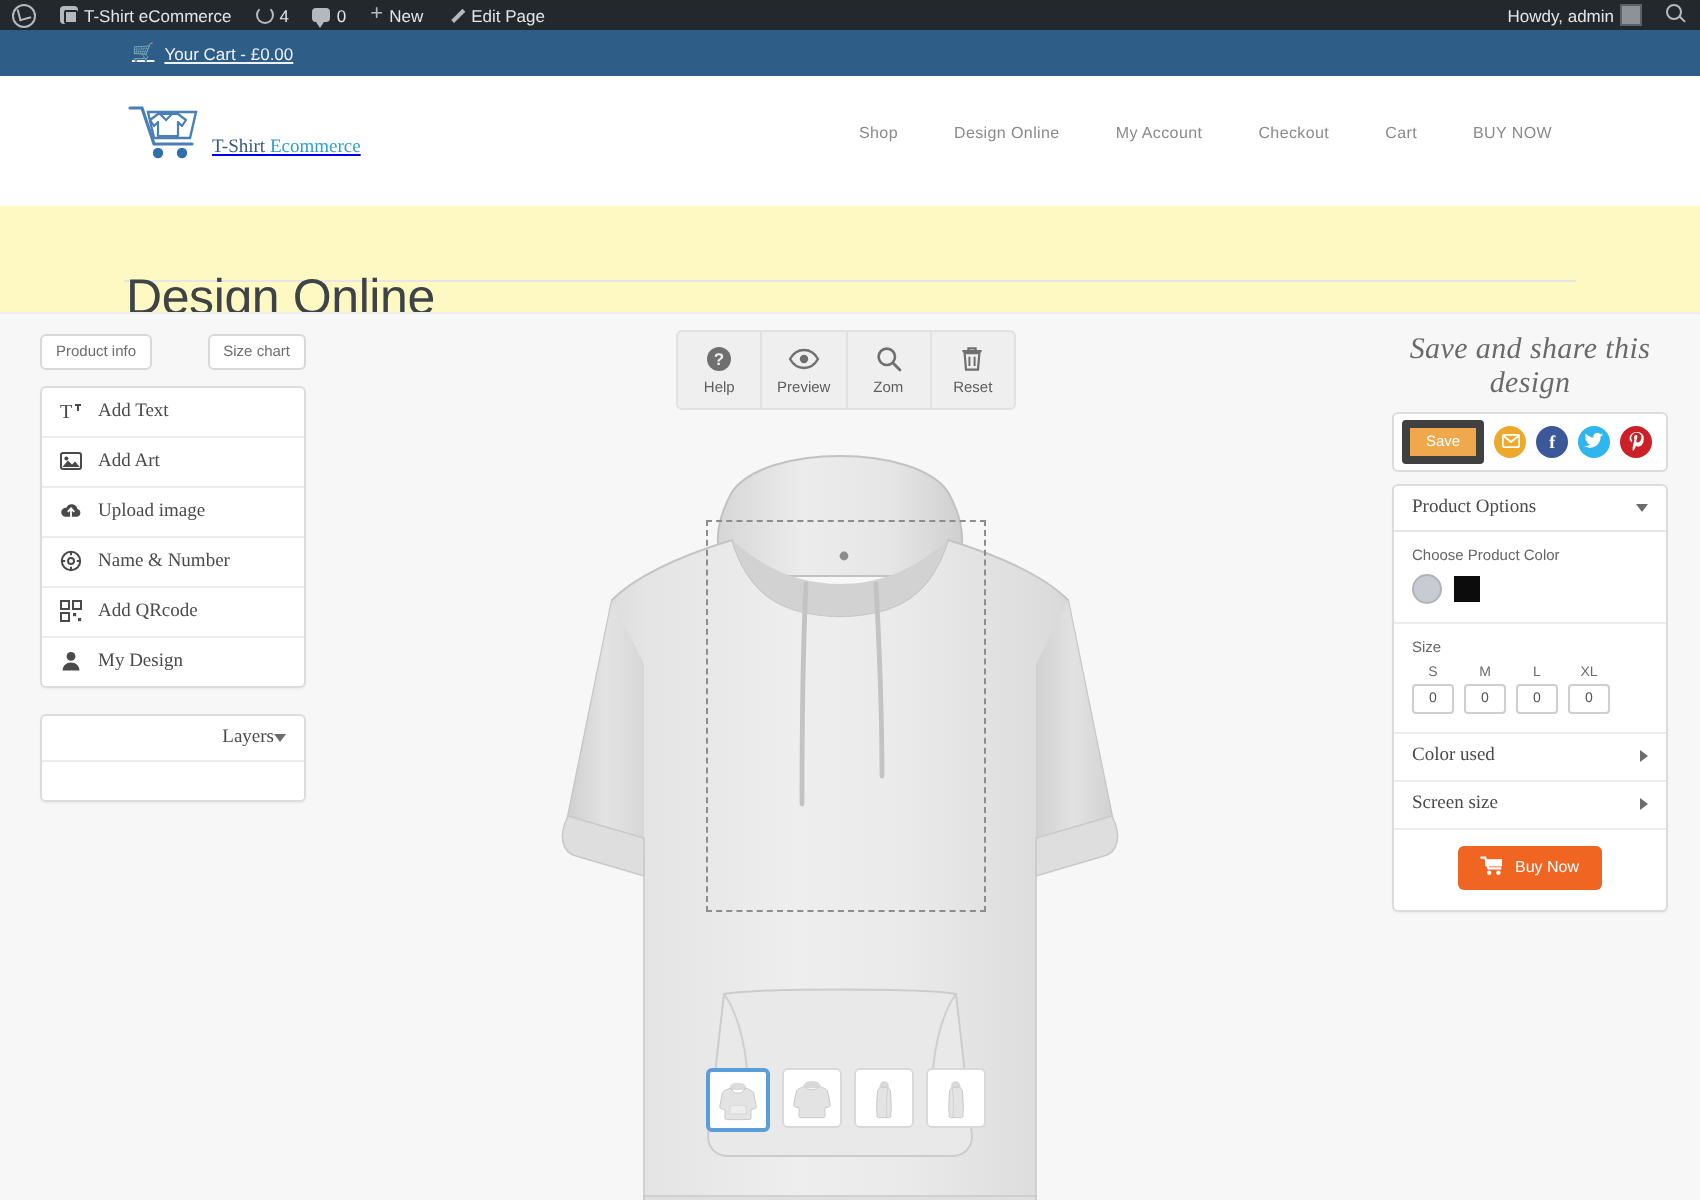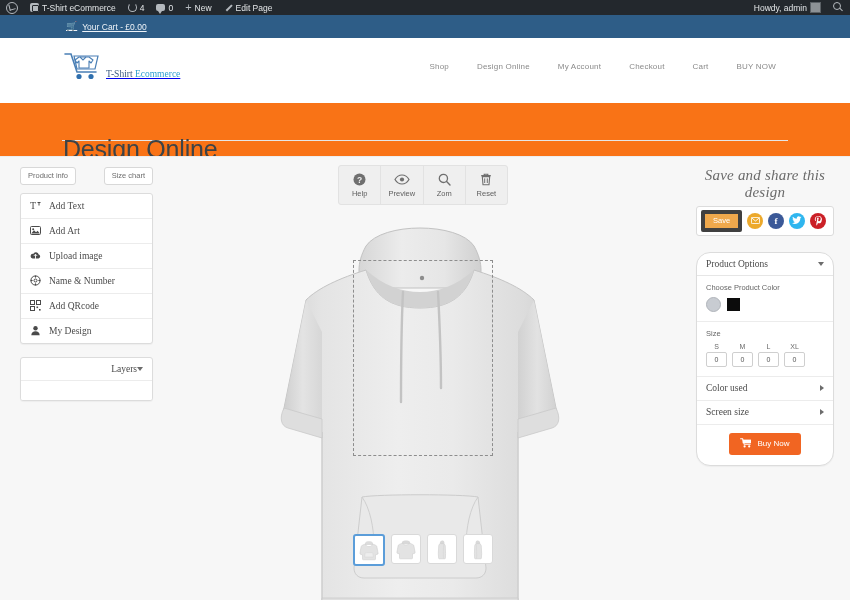--- a/index.html
+++ b/index.html
@@ -2,21 +2,21 @@
 <html><head>
 <meta charset="utf-8">
 <style>
   html,body{margin:0;padding:0;}
   body{
     width:850px;height:600px;overflow:hidden;
     font-family:"Liberation Sans",sans-serif;
     background:#ffffff;color:#444;
     -webkit-font-smoothing:antialiased;
   }
-  .page{position:relative;width:850px;height:536px;background:#f97316;}
+  .page{position:relative;width:850px;height:536px;background:#fef9c3;}
 
   
   .adminbar{
     position:absolute;left:0;top:0;width:850px;height:15px;
     background:#23282d;color:#e3e6e8;font-size:8.5px;
     display:flex;align-items:center;
   }
   .ab-item{display:flex;align-items:center;gap:3px;padding:0 6px;height:15px;white-space:nowrap;}
   .ab-item.first{padding-left:6px;}
   .ab-spacer{flex:1;}
@@ -134,21 +134,21 @@
   .rightcol{position:absolute;left:696px;top:10px;width:138px;}
   .sharetitle{font-family:"Liberation Serif",serif;font-style:italic;font-size:15px;color:#6a6a6a;
     text-align:center;margin-bottom:5px;letter-spacing:.2px;}
   .sharebar{background:#fff;border:1px solid #dcdcdc;border-radius:3px;display:flex;align-items:center;
     padding:3px 4px;gap:5px;}
   .savebtn{background:#efa84c;color:#fff;font-size:7.5px;border-radius:2px;padding:3px 8px;line-height:1;
     border:4px solid #404040;}
   .soc{width:16px;height:16px;border-radius:50%;display:flex;align-items:center;justify-content:center;
     color:#fff;font-size:9px;font-family:"Liberation Serif",serif;font-weight:bold;}
 
-  .optpanel{margin-top:16px;background:#fff;border:1px solid #dcdcdc;border-radius:14px;overflow:hidden;
+  .optpanel{margin-top:6px;background:#fff;border:1px solid #dcdcdc;border-radius:3px;overflow:hidden;
     box-shadow:0 1px 1px rgba(0,0,0,.04);}
   .opt-head{display:flex;align-items:center;justify-content:space-between;height:22px;padding:0 9px;
     font-family:"Liberation Serif",serif;font-size:9.5px;color:#4a4a4a;border-bottom:1px solid #e6e6e6;}
   .opt-sec{padding:7px 9px 9px 9px;border-bottom:1px solid #ececec;}
   .opt-lbl{font-size:7.5px;color:#666;margin-bottom:5px;}
   .swatches{display:flex;gap:6px;align-items:center;}
   .sw-round{width:13px;height:13px;border-radius:50%;background:#c8ccd2;border:1px solid #b0b4ba;}
   .sw-sq{width:13px;height:13px;background:#0c0c0c;}
   .sizes{display:flex;gap:5px;}
   .sizecell{display:flex;flex-direction:column;align-items:center;gap:2px;}

